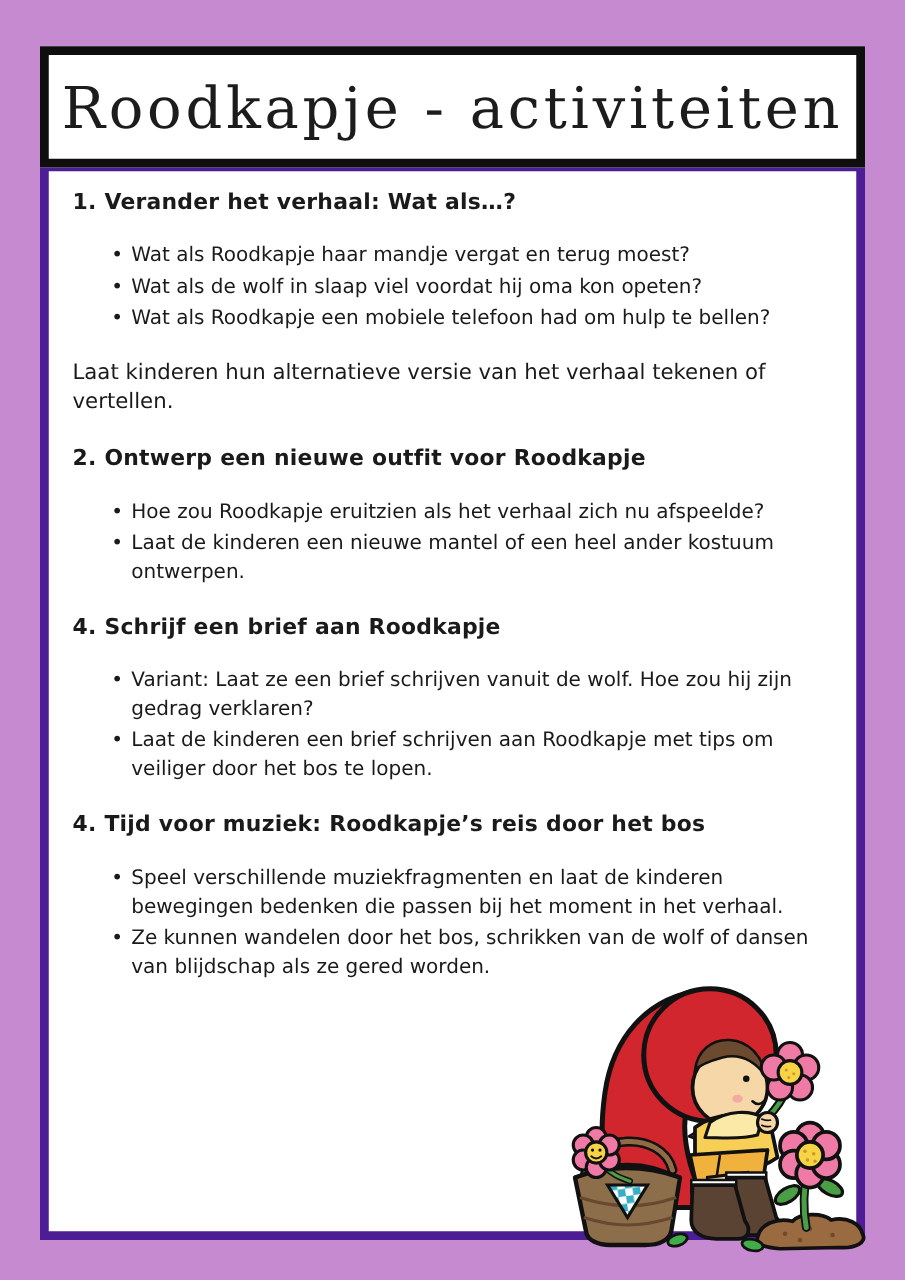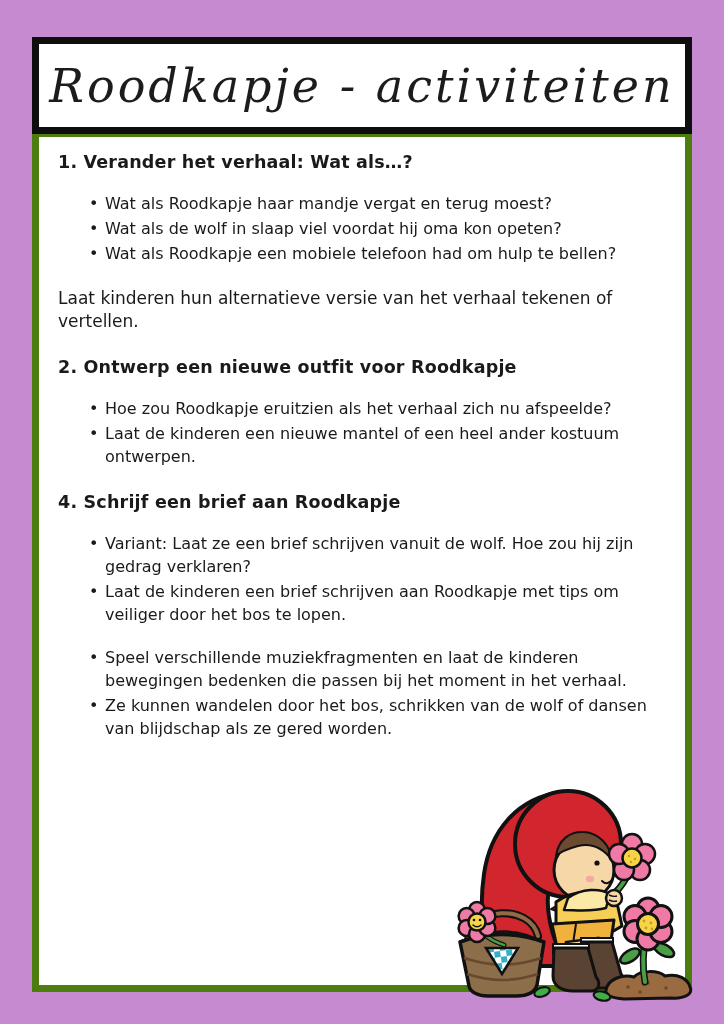--- a/index.html
+++ b/index.html
@@ -9,26 +9,26 @@
     font-family:"DejaVu Sans","Liberation Sans",sans-serif;
     color:#1a1a1a;
   }
   .title-box{
     position:absolute;left:32px;top:37px;width:660px;height:97px;
     background:#ffffff;border:7px solid #0e0e0e;box-sizing:border-box;
     display:flex;align-items:center;justify-content:center;z-index:2;
   }
   .title-text{
     font-family:"DejaVu Serif","Liberation Serif",serif;
-    font-style:italic;font-weight:400;
+    font-weight:400;
     font-size:46px;letter-spacing:3px;color:#1c1c1c;white-space:nowrap;
   }
   .content-box{
     position:absolute;left:32px;top:130px;width:660px;height:862px;
-    background:#ffffff;border:7px solid #4d7c0f;box-sizing:border-box;
+    background:#ffffff;border:7px solid #4c1d95;box-sizing:border-box;
     padding:12px 26px 0 19px;z-index:1;
   }
   .section-heading{
     font-size:17.5px;font-weight:bold;letter-spacing:.2px;
     margin:24px 0 0 0;
   }
   .section:first-child .section-heading{margin-top:3px;}
   .bullets{list-style:none;margin:20px 0 0 0;padding:0 0 0 31px;}
   .bullets li{
     position:relative;padding-left:16px;margin:0 0 2px 0;
@@ -73,20 +73,21 @@
 
   <div class="section">
     <div class="section-heading">4. Schrijf een brief aan Roodkapje</div>
     <ul class="bullets">
       <li>Variant: Laat ze een brief schrijven vanuit de wolf. Hoe zou hij zijn gedrag verklaren?</li>
       <li>Laat de kinderen een brief schrijven aan Roodkapje met tips om veiliger door het bos te lopen.</li>
     </ul>
   </div>
 
   <div class="section">
+    <div class="section-heading">4. Tijd voor muziek: Roodkapje’s reis door het bos</div>
     <ul class="bullets">
       <li>Speel verschillende muziekfragmenten en laat de kinderen bewegingen bedenken die passen bij het moment in het verhaal.</li>
       <li>Ze kunnen wandelen door het bos, schrikken van de wolf of dansen van blijdschap als ze gered worden.</li>
     </ul>
   </div>
 
 </div>
 
 <div class="illustration">
   <svg width="246" height="226" viewBox="0 0 246 226" xmlns="http://www.w3.org/2000/svg">

